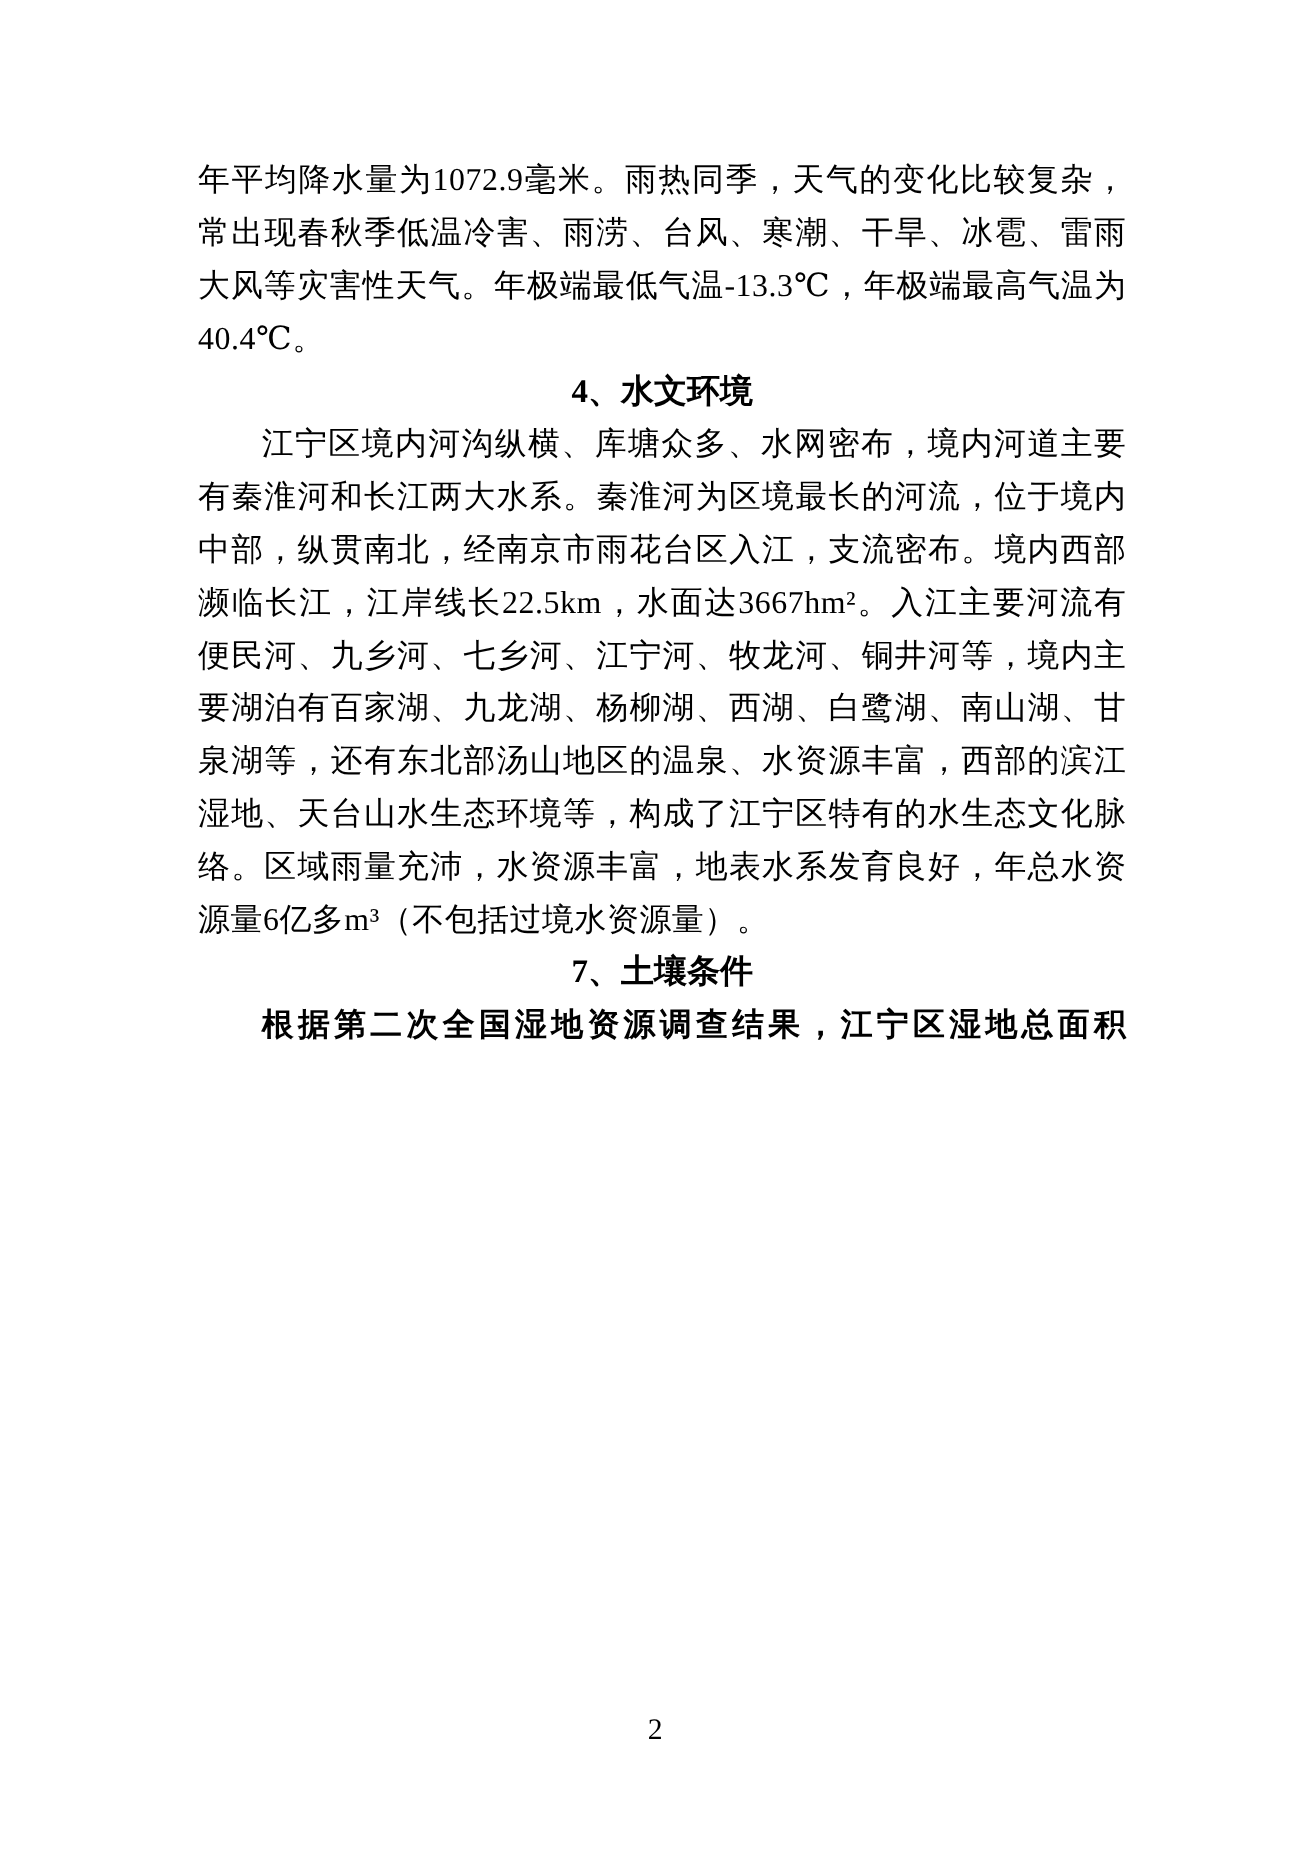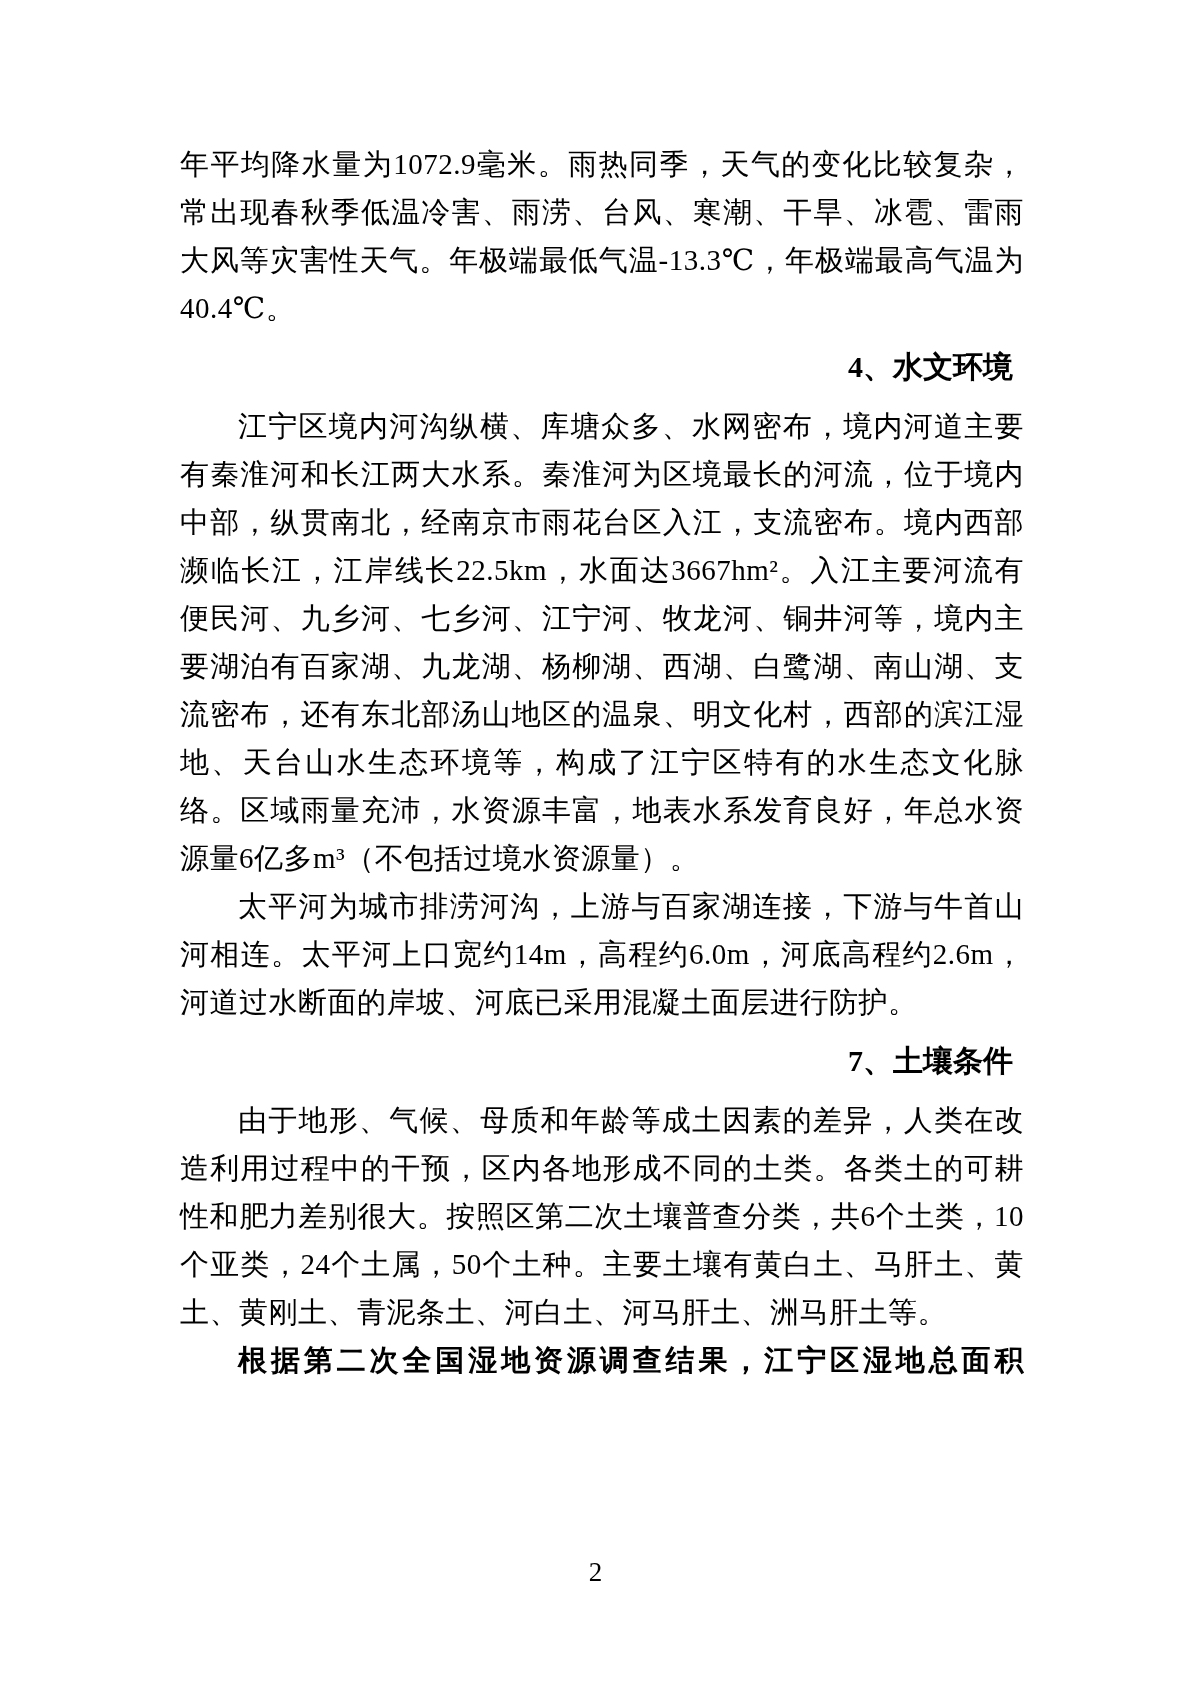--- a/index.html
+++ b/index.html
@@ -31,25 +31,25 @@
     letter-spacing: 0.5px;
   }
   .para.no-indent {
     text-indent: 0;
   }
   .para.stretch-last {
     text-align-last: justify;
     font-weight: bold;
   }
   .heading {
-    margin: 11px;
+    margin: 0;
     font-size: 30px;
     line-height: 48px;
     font-weight: bold;
-    text-align: right;
+    text-align: center;
     text-indent: 0;
   }
   .page-footer {
     position: absolute;
     left: 0;
     top: 1552px;
     width: 100%;
     text-align: center;
     font-size: 27px;
     line-height: 40px;
@@ -58,28 +58,26 @@
 </head>
 <body>
 
 <div class="page">
   <div class="content">
 
     <p class="para no-indent">年平均降水量为1072.9毫米。雨热同季，天气的变化比较复杂，常出现春秋季低温冷害、雨涝、台风、寒潮、干旱、冰雹、雷雨大风等灾害性天气。年极端最低气温-13.3℃，年极端最高气温为40.4℃。</p>
 
     <h2 class="heading">4、水文环境</h2>
 
-    <p class="para">江宁区境内河沟纵横、库塘众多、水网密布，境内河道主要有秦淮河和长江两大水系。秦淮河为区境最长的河流，位于境内中部，纵贯南北，经南京市雨花台区入江，支流密布。境内西部濒临长江，江岸线长22.5km，水面达3667hm²。入江主要河流有便民河、九乡河、七乡河、江宁河、牧龙河、铜井河等，境内主要湖泊有百家湖、九龙湖、杨柳湖、西湖、白鹭湖、南山湖、支流密布，还有东北部汤山地区的温泉、明文化村，西部的滨江湿地、天台山水生态环境等，构成了江宁区特有的水生态文化脉络。区域雨量充沛，水资源丰富，地表水系发育良好，年总水资源量6亿多m³（不包括过境水资源量）。</p>
+    <p class="para">江宁区境内河沟纵横、库塘众多、水网密布，境内河道主要有秦淮河和长江两大水系。秦淮河为区境最长的河流，位于境内中部，纵贯南北，经南京市雨花台区入江，支流密布。境内西部濒临长江，江岸线长22.5km，水面达3667hm²。入江主要河流有便民河、九乡河、七乡河、江宁河、牧龙河、铜井河等，境内主要湖泊有百家湖、九龙湖、杨柳湖、西湖、白鹭湖、南山湖、甘泉湖等，还有东北部汤山地区的温泉、水资源丰富，西部的滨江湿地、天台山水生态环境等，构成了江宁区特有的水生态文化脉络。区域雨量充沛，水资源丰富，地表水系发育良好，年总水资源量6亿多m³（不包括过境水资源量）。</p>
 
 
-    <p class="para">太平河为城市排涝河沟，上游与百家湖连接，下游与牛首山河相连。太平河上口宽约14m，高程约6.0m，河底高程约2.6m，河道过水断面的岸坡、河底已采用混凝土面层进行防护。</p>
 
     <h2 class="heading">7、土壤条件</h2>
 
-    <p class="para">由于地形、气候、母质和年龄等成土因素的差异，人类在改造利用过程中的干预，区内各地形成不同的土类。各类土的可耕性和肥力差别很大。按照区第二次土壤普查分类，共6个土类，10个亚类，24个土属，50个土种。主要土壤有黄白土、马肝土、黄土、黄刚土、青泥条土、河白土、河马肝土、洲马肝土等。</p>
 
 
     <p class="para stretch-last">根据第二次全国湿地资源调查结果，江宁区湿地总面积</p>
 
   </div>
 
   <div class="page-footer">2</div>
 </div>
 
 </body></html>

